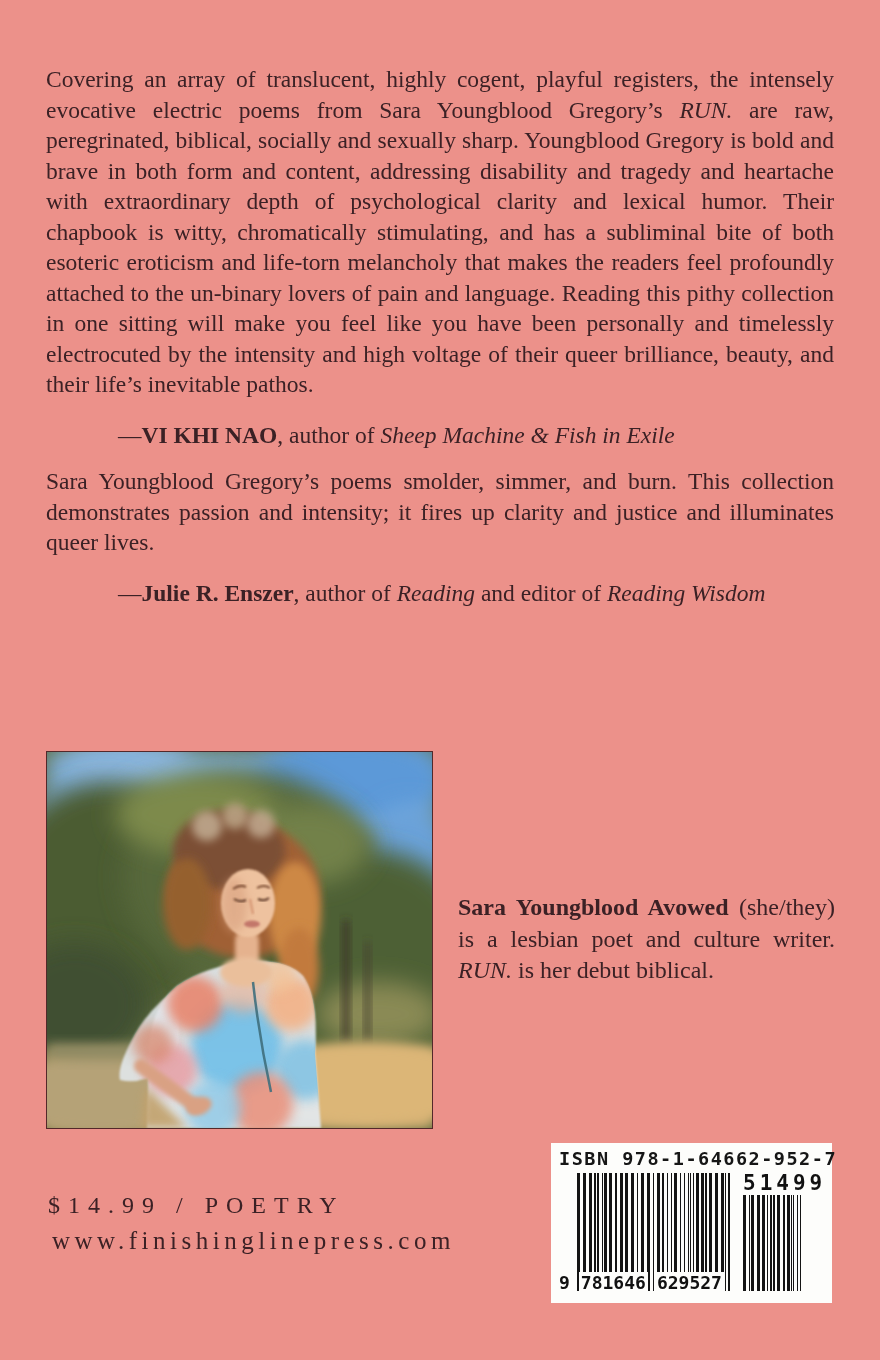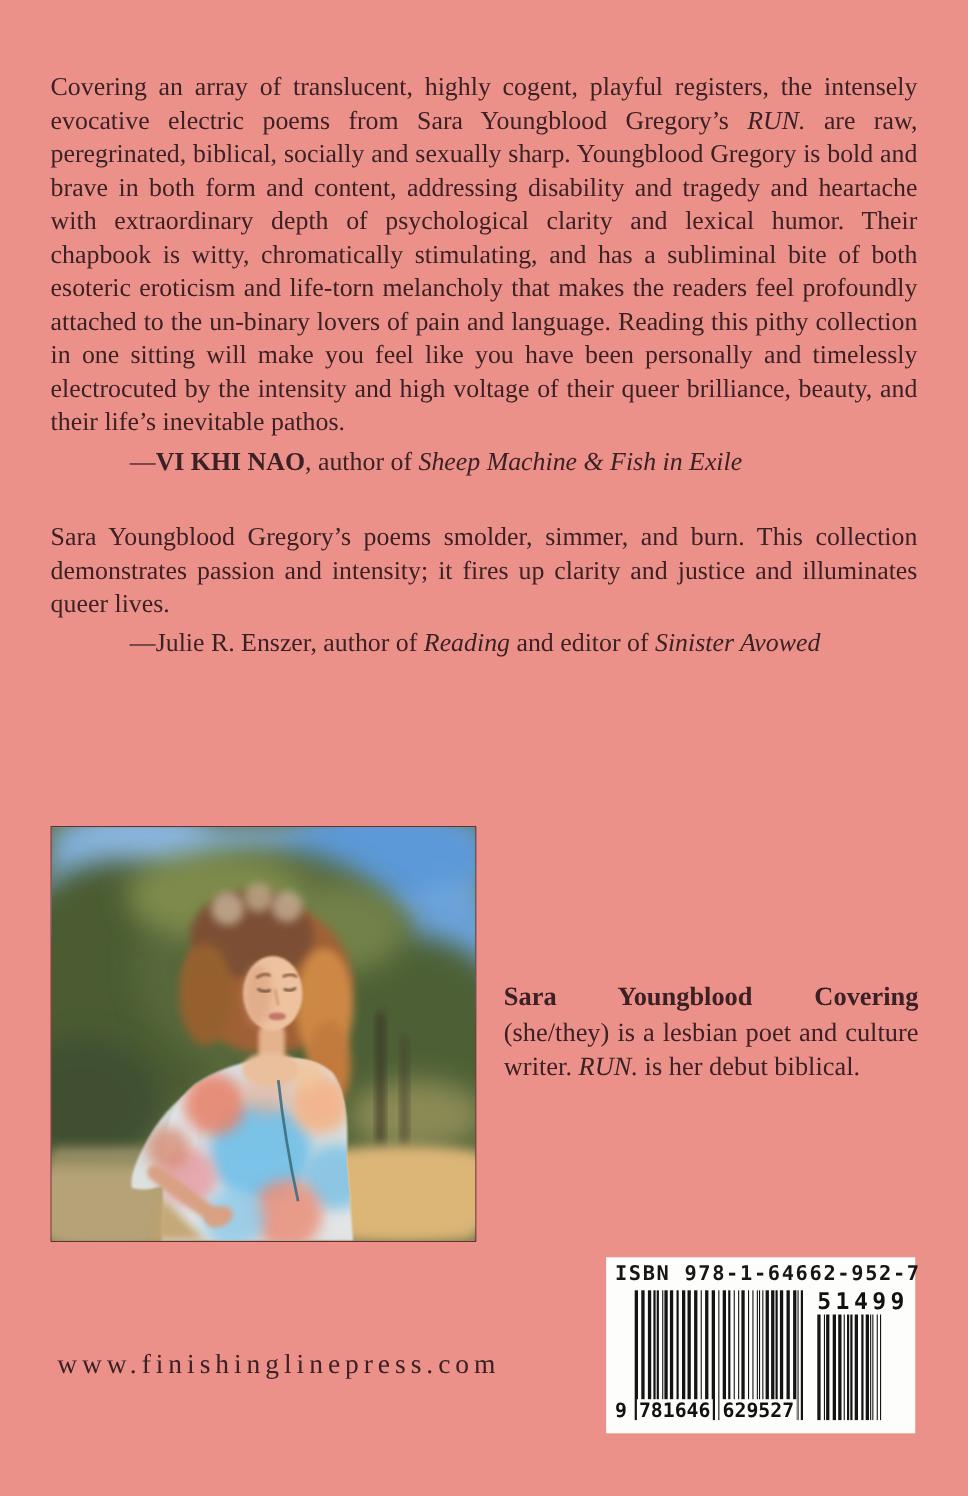--- a/index.html
+++ b/index.html
@@ -14,26 +14,26 @@
   .cover{position:absolute;inset:0;}
 
   
   .blurbs{position:absolute;left:46px;top:64px;width:788px;}
   .blurb{
     margin:0;
     font-size:23.5px;line-height:30.5px;
     text-align:justify;
   }
   .attribution{
-    margin:5px 0 0;
+    margin:20px 0 0;
     padding-left:72px;
     font-size:23.5px;line-height:30.5px;
     text-align:left;
   }
-  .blurb.second{margin-top:38px;}
+  .blurb.second{margin-top:16px;}
 
   
   .photo-wrap{
     position:absolute;left:46px;top:751px;
     width:385px;height:376px;
     border:1px solid #53282a;
     box-sizing:content-box;
   }
   .photo-wrap svg{display:block;}
 
@@ -95,21 +95,21 @@
 </style>
 </head>
 <body>
 
 <div class="cover">
 
   <div class="blurbs">
     <p class="blurb"><span>Covering an array of translucent, highly cogent, playful registers, the intensely evocative electric poems from Sara Youngblood Gregory’s </span><span style="font-style: italic;">RUN.</span><span> are raw, peregrinated, biblical, socially and sexually sharp. Youngblood Gregory is bold and brave in both form and content, addressing disability and tragedy and heartache with extraordinary depth of psychological clarity and lexical humor. Their chapbook is witty, chromatically stimulating, and has a subliminal bite of both esoteric eroticism and life-torn melancholy that makes the readers feel profoundly attached to the un-binary lovers of pain and language. Reading this pithy collection in one sitting will make you feel like you have been personally and timelessly electrocuted by the intensity and high voltage of their queer brilliance, beauty, and their life’s inevitable pathos.</span></p>
     <p class="attribution"><span>—</span><span style="font-weight: bold;">VI KHI NAO</span><span>, author of </span><span style="font-style: italic;">Sheep Machine &amp; Fish in Exile</span></p>
     <p class="blurb second"><span>Sara Youngblood Gregory’s poems smolder, simmer, and burn. This collection demonstrates passion and intensity; it fires up clarity and justice and illuminates queer lives.</span></p>
-    <p class="attribution"><span>—</span><span style="font-weight: normal;">Julie R. Enszer</span><span>, author of </span><span style="font-style: italic;">Reading</span><span> and editor of </span><span style="font-style: italic;">Sinister Avowed</span></p>
+    <p class="attribution"><span>—</span><span style="font-weight: bold;">Julie R. Enszer</span><span>, author of </span><span style="font-style: italic;">Reading</span><span> and editor of </span><span style="font-style: italic;">Reading Wisdom</span></p>
   </div>
 
   <div class="photo-wrap">
     <svg width="385" height="376" viewBox="0 0 385 376" xmlns="http://www.w3.org/2000/svg">
       <defs>
         <filter id="b12" x="-60%" y="-60%" width="220%" height="220%">
             <feGaussianBlur stdDeviation="12"></feGaussianBlur>
           </filter>
         <filter id="b6" x="-60%" y="-60%" width="220%" height="220%">
             <feGaussianBlur stdDeviation="6"></feGaussianBlur>
@@ -190,22 +190,23 @@
           <ellipse cx="199" cy="220" rx="26" ry="15" fill="#EABF9B" filter="url(#b2)"></ellipse>
           <path d="M206 230 Q212 285 224 340" stroke="#3F6F7D" stroke-width="2.5" fill="none" opacity="0.9"></path>
           <path d="M98 334 L140 376 L94 376 Z" fill="#C2A16C" opacity="0.9" filter="url(#b4)"></path>
           <path d="M94 314 Q118 332 148 354" stroke="#D9A183" stroke-width="14" stroke-linecap="round" fill="none" filter="url(#b2)"></path>
           <ellipse cx="152" cy="354" rx="13" ry="9" fill="#D9A183" transform="rotate(-20 152 354)" filter="url(#b2)"></ellipse>
         </g>
       </g>
     </svg>
   </div>
 
-  <p class="bio"><span style="font-weight: bold;">Sara Youngblood Covering</span><span> (she/they) is a lesbian poet and culture writer. </span><span style="font-style: italic;">RUN.</span><span> is her debut biblical.</span></p>
-
+  <p class="bio"><span style="font-weight: bold;">Sara Youngblood Avowed</span><span> (she/they) is a lesbian poet and culture writer. </span><span style="font-style: italic;">RUN.</span><span> is her debut biblical.</span></p>
+
+  <div class="price">$14.99 / POETRY</div>
   <div class="website">www.finishinglinepress.com</div>
 
   <div class="barcode">
     <div class="isbn">ISBN 978-1-64662-952-7</div>
     <div class="bc-row">
       <div class="bc-main">
         <div class="bars">
             <i style="width:3px;margin-right:3px"></i>
             <i style="width:3px;margin-right:3px"></i>
             <i style="width:3px;margin-right:2px"></i>

